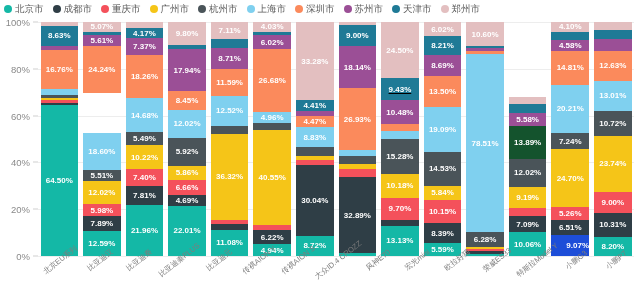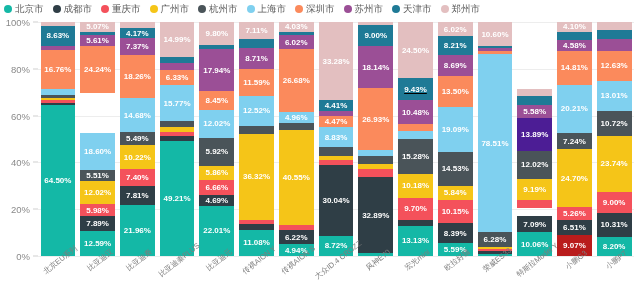--- a/index.html
+++ b/index.html
@@ -277,40 +277,20 @@
             <span class="seg-label" style="color: rgb(255, 255, 255);">7.40%</span>
           </div>
           <div class="seg" style="background: rgb(47, 62, 70); height: 7.81%;">
             <span class="seg-label" style="color: rgb(255, 255, 255);">7.81%</span>
           </div>
           <div class="seg" style="background: rgb(20, 184, 166); height: 21.96%;">
             <span class="seg-label" style="color: rgb(255, 255, 255);">21.96%</span>
           </div>
         </div>
         <div class="bar-col">
-          <div class="seg" style="background: rgb(227, 191, 192); height: 14.99%;">
-            <span class="seg-label" style="color: rgb(255, 255, 255);">14.99%</span>
-          </div>
-          <div class="seg" style="background: rgb(31, 122, 150); height: 2.3%;"></div>
-          <div class="seg" style="background: rgb(155, 79, 150); height: 3.1%;"></div>
-          <div class="seg" style="background: rgb(251, 138, 92); height: 6.33%;">
-            <span class="seg-label" style="color: rgb(255, 255, 255);">6.33%</span>
-          </div>
-          <div class="seg" style="background: rgb(127, 208, 239); height: 15.77%;">
-            <span class="seg-label" style="color: rgb(255, 255, 255);">15.77%</span>
-          </div>
-          <div class="seg" style="background: rgb(74, 84, 89); height: 2.4%;"></div>
-          <div class="seg" style="background: rgb(245, 197, 24); height: 2%;"></div>
-          <div class="seg" style="background: rgb(244, 81, 91); height: 1.8%;"></div>
-          <div class="seg" style="background: rgb(47, 62, 70); height: 2.1%;"></div>
-          <div class="seg" style="background: rgb(20, 184, 166); height: 49.21%;">
-            <span class="seg-label" style="color: rgb(255, 255, 255);">49.21%</span>
-          </div>
-        </div>
-        <div class="bar-col">
           <div class="seg" style="background: rgb(227, 191, 192); height: 9.60784%;">
             <span class="seg-label" style="color: rgb(255, 255, 255);">9.80%</span>
           </div>
           <div class="seg" style="background: rgb(31, 122, 150); height: 2.07843%;"></div>
           <div class="seg" style="background: rgb(155, 79, 150); height: 17.5882%;">
             <span class="seg-label" style="color: rgb(255, 255, 255);">17.94%</span>
           </div>
           <div class="seg" style="background: rgb(251, 138, 92); height: 8.28431%;">
             <span class="seg-label" style="color: rgb(255, 255, 255);">8.45%</span>
           </div>
@@ -502,31 +482,31 @@
           <div class="seg" style="background: rgb(244, 81, 91); height: 0.972857%;"></div>
           <div class="seg" style="background: rgb(47, 62, 70); height: 1.26471%;"></div>
           <div class="seg" style="background: rgb(20, 184, 166); height: 0.875572%;"></div>
         </div>
         <div class="bar-col">
           <div class="seg" style="background: rgb(227, 191, 192); height: 3.2%;"></div>
           <div class="seg" style="background: rgb(31, 122, 150); height: 3.85%;"></div>
           <div class="seg" style="background: rgb(155, 79, 150); height: 5.58%;">
             <span class="seg-label" style="color: rgb(255, 255, 255);">5.58%</span>
           </div>
-          <div class="seg" style="background: #4c1d95; height: 13.89%;">
+          <div class="seg" style="background: #14532d; height: 13.89%;">
             <span class="seg-label" style="color: rgb(255, 255, 255);">13.89%</span>
           </div>
           <div class="seg" style="background: rgb(74, 84, 89); height: 12.02%;">
             <span class="seg-label" style="color: rgb(255, 255, 255);">12.02%</span>
           </div>
           <div class="seg" style="background: rgb(245, 197, 24); height: 9.19%;">
             <span class="seg-label" style="color: rgb(255, 255, 255);">9.19%</span>
           </div>
           <div class="seg" style="background: rgb(244, 81, 91); height: 3.2%;"></div>
-          <div class="seg" style="background: rgb(47, 62, 70); height: 7.09%; margin-top: 8px;">
+          <div class="seg" style="background: rgb(47, 62, 70); height: 7.09%;">
             <span class="seg-label" style="color: rgb(255, 255, 255);">7.09%</span>
           </div>
           <div class="seg" style="background: rgb(20, 184, 166); height: 10.06%;">
             <span class="seg-label" style="color: rgb(255, 255, 255);">10.06%</span>
           </div>
         </div>
         <div class="bar-col">
           <div class="seg" style="background: rgb(227, 191, 192); height: 4.1%;">
             <span class="seg-label" style="color: rgb(255, 255, 255);">4.10%</span>
           </div>
@@ -545,21 +525,21 @@
           </div>
           <div class="seg" style="background: rgb(245, 197, 24); height: 24.7%;">
             <span class="seg-label" style="color: rgb(255, 255, 255);">24.70%</span>
           </div>
           <div class="seg" style="background: rgb(244, 81, 91); height: 5.26%;">
             <span class="seg-label" style="color: rgb(255, 255, 255);">5.26%</span>
           </div>
           <div class="seg" style="background: rgb(47, 62, 70); height: 6.51%;">
             <span class="seg-label" style="color: rgb(255, 255, 255);">6.51%</span>
           </div>
-          <div class="seg" style="background: #b91c1c; height: 9.07%;">
+          <div class="seg" style="background: #1d4ed8; height: 9.07%; justify-content: flex-end;">
             <span class="seg-label" style="color: rgb(255, 255, 255);">9.07%</span>
           </div>
         </div>
         <div class="bar-col">
           <div class="seg" style="background: rgb(227, 191, 192); height: 3.4%;"></div>
           <div class="seg" style="background: rgb(31, 122, 150); height: 3.64%;"></div>
           <div class="seg" style="background: rgb(155, 79, 150); height: 5.35%;">
             <span class="seg-label" style="color: rgb(255, 255, 255); margin-top: 27px;">5.35%</span>
           </div>
           <div class="seg" style="background: rgb(251, 138, 92); height: 12.63%;">

